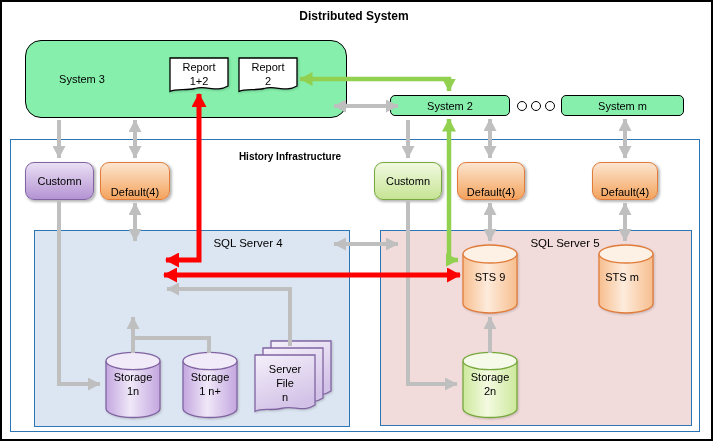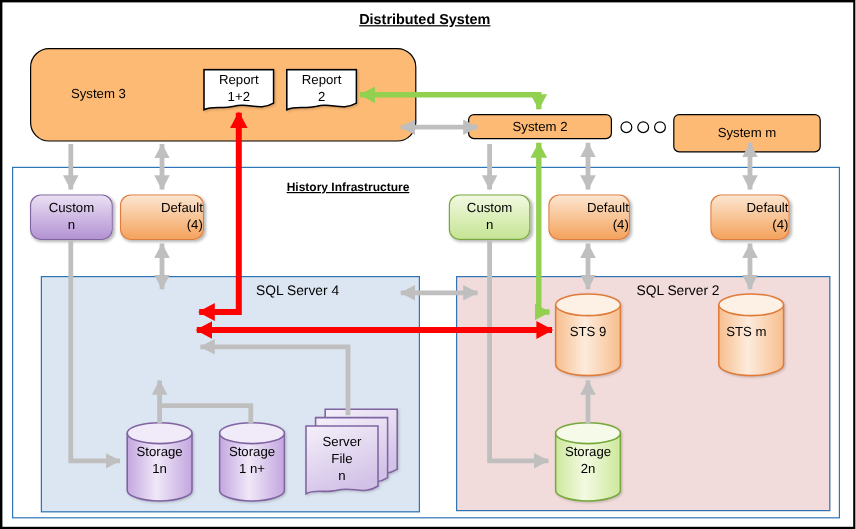--- a/index.html
+++ b/index.html
@@ -1,29 +1,29 @@
 <!DOCTYPE html>
 <html style="--gray-arrow: #BFBFBF; --red-arrow: #FE0000; --green-arrow: #92D050; --region-border: #2E75B6; --sql1-fill: #DCE6F2; --sql2-fill: #F2DCDB; --purple-border: #8064A2; --orange-border: #E07B39; --green-border: #77A83C;"><head>
 <meta charset="utf-8">
 <style>
   html,body{margin:0;padding:0;background:#fff;font-family:"Liberation Sans",sans-serif;}
   #page{position:relative;width:713px;height:441px;box-sizing:border-box;border:2px solid #000;background:#fff;overflow:hidden;}
   .abs{position:absolute;}
   .lbl{font-size:11px;color:#000;line-height:14px;text-align:center;}
-  .bold{font-weight:bold;text-decoration:underline;}
+  .bold{font-weight:bold;}
   
   .region{position:absolute;box-sizing:border-box;border:1.6px solid var(--region-border);}
   #history-box{background:#fff;}
   #sql1-box{background:var(--sql1-fill);}
   #sql2-box{background:var(--sql2-fill);}
   
-  .node{position:absolute;box-sizing:border-box;border:1.3px solid #000;border-radius:5px;background:#fdba74;
+  .node{position:absolute;box-sizing:border-box;border:1.3px solid #000;border-radius:5px;background:#86efac;
         display:flex;align-items:center;justify-content:center;font-size:11px;}
   #system1-container{border-radius:16px;border-width:1.6px;}
-  .pill{position:absolute;box-sizing:border-box;border-radius:9px;display:flex;flex-direction:column;
+  .pill{position:absolute;box-sizing:border-box;border-radius:9px;display:flex;
         align-items:center;justify-content:center;font-size:11px;line-height:14px;text-align:center;
         box-shadow:1.5px 1.5px 2.5px rgba(0,0,0,.28);}
   .pill.purple{background:linear-gradient(#EADFF4,#B493D3);border:1.2px solid var(--purple-border);}
   .pill.orange{background:linear-gradient(#FCE5CF,#F4A35D);border:1.2px solid var(--orange-border);align-items:flex-end;}
   .pill.green {background:linear-gradient(#F1F9E0,#C6E494);border:1.2px solid var(--green-border);}
   .circle{position:absolute;width:8px;height:8px;border-radius:50%;border:1.5px solid #000;background:#fff;}
   .shape{position:absolute;}
   .shape svg{display:block;filter:drop-shadow(1.5px 1.5px 1px rgba(0,0,0,.18));}
   .shape .lbl{position:absolute;left:0;width:100%;}
   
@@ -90,21 +90,21 @@
       <span>Report</span><br><span>2</span>
     </div>
   </div>
 
   <div class="node" style="left:388px;top:93px;width:120px;height:21px;">
       <span>System 2</span>
     </div>
   <div class="circle" style="left:515px;top:99px;"></div>
   <div class="circle" style="left:529px;top:99px;"></div>
   <div class="circle" style="left:543px;top:99px;"></div>
-  <div class="node" style="left:559px;top:93px;width:123px;height:32px;">
+  <div class="node" style="left:559px;top:93px;width:123px;height:21px;">
       <span>System m</span>
     </div>
 
   <div class="region" id="history-box" style="left:8px;top:137px;width:690px;height:293px;"></div>
   <div class="abs lbl bold" style="left:208px;top:148px;width:160px;font-size:10px;">History Infrastructure</div>
 
   <div class="pill purple" style="left:23px;top:160px;width:69px;height:38px;">
     <span>Custom</span>
       <span>n</span>
   </div>
@@ -122,21 +122,21 @@
   </div>
   <div class="pill orange" style="left:590px;top:160px;width:66px;height:38px;">
     <span>Default</span>
       <span>(4)</span>
   </div>
 
   <div class="region" id="sql1-box" style="left:32px;top:228px;width:316px;height:197px;"></div>
   <div class="abs lbl" style="left:186px;top:234px;width:120px;font-size:11.5px;">SQL Server 4</div>
 
   <div class="region" id="sql2-box" style="left:378px;top:228px;width:312px;height:196px;"></div>
-  <div class="abs lbl" style="left:503px;top:234px;width:120px;font-size:11.5px;">SQL Server 2</div>
+  <div class="abs lbl" style="left:503px;top:234px;width:120px;font-size:11.5px;">SQL Server 5</div>
 
 
   <div class="shape" style="left:460px;top:242px;width:56px;height:70px;">
     <svg width="56" height="70" viewBox="0 0 56 70">
       <path class="str-o" d="M1,10 V59.5 A27,9.5 0 0 0 55,59.5 V10" fill="url(#cylO)"></path>
       <ellipse class="str-o" cx="28" cy="10" rx="27" ry="9" fill="#FDF0E4"></ellipse>
     </svg>
     <div class="lbl" style="top:26px;">STS 9</div>
   </div>
 

